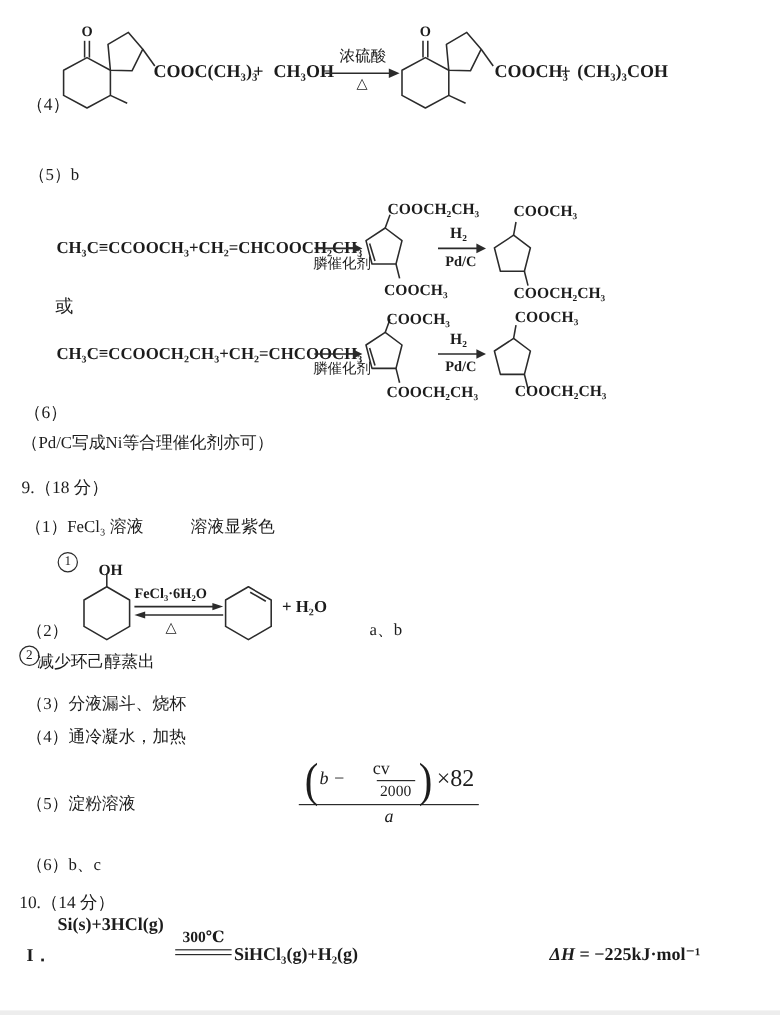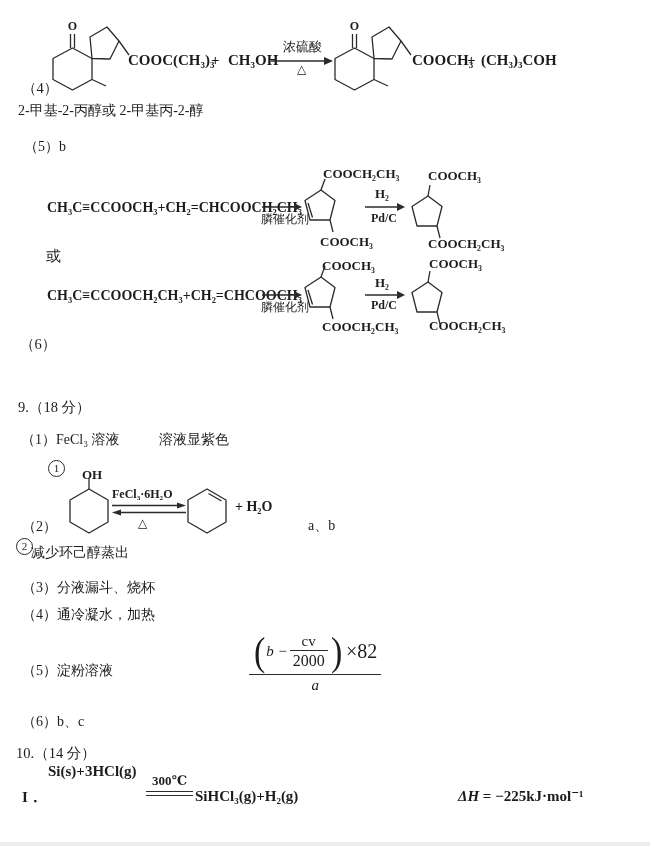--- a/index.html
+++ b/index.html
@@ -33,21 +33,21 @@
     border-bottom:1.4px solid var(--line); }
   .formula { position:absolute; display:flex; flex-direction:column; align-items:center;
     font-size:15px; }
   .fx-top { display:flex; align-items:center; padding:0 4px 3px 4px;
     border-bottom:1.4px solid var(--line); }
   .fx-bot { padding-top:2px; font-style:italic; }
   .paren { font-size:40px; font-weight:400; line-height:0.8; transform:scaleX(0.85); }
   .frac { display:inline-flex; flex-direction:column; align-items:center; margin:0 2px; }
   .frac .n { padding:0 4px; line-height:1.1; }
   .frac .d { border-top:1.3px solid var(--line); padding:0 3px; line-height:1.25;
-    font-size:16px; }
+    font-size:13px;margin-left:24px; }
   .times { margin-left:3px; font-size:20px; }
   .bottom-strip { position:absolute; left:0; bottom:0; width:650px; height:4px;
     background:#ededed; }
 </style>
 </head>
 <body>
 
 <div id="page">
 
   <svg style="left:48px; top:14px;" width="115" height="82" viewBox="0 0 115 82">
@@ -74,21 +74,20 @@
     <line class="bond" x1="26.5" y1="20" x2="26.5" y2="34"></line>
     <text class="atom" x="24.5" y="16" text-anchor="middle">O</text>
     <polygon class="bond" points="44,44.5 42,23 59,13 71,27 62,45"></polygon>
     <line class="bond" x1="71" y1="27" x2="81" y2="41"></line>
     <line class="bond" x1="44" y1="65.5" x2="58" y2="72"></line>
   </svg>
   <span class="t chem" style="left:412px; top:52px;">COOCH₃</span>
   <span class="t chem" style="left:467px; top:52px;">+</span>
   <span class="t chem" style="left:481px; top:52px;">(CH₃)₃COH</span>
   <span class="t cn-lg" style="left:22px; top:80px;">（4）</span>
-  <span class="t cn" style="left:18px; top:103px;">2-甲基-2-丙醇或 2-甲基丙-2-醇</span>
   <span class="t cn" style="left:24px; top:139px;">（5）b</span>
 
   <span class="t chem14" style="left:47px; top:200px;">CH₃C≡CCOOCH₃+CH₂=CHCOOCH₂CH₃</span>
   <svg style="left:262px; top:201px;" width="40" height="12" viewBox="0 0 40 12">
     <line class="bond" x1="0" y1="6" x2="33" y2="6"></line>
     <polygon class="bond-fill" points="32,2 40,6 32,10"></polygon>
   </svg>
   <span class="t cn sm12" style="left:261px; top:213px;">膦催化剂</span>
   <svg style="left:297px; top:176px;" width="44" height="60" viewBox="0 0 44 60">
     <polygon class="bond" points="24,14 38,24.5 33,44 13,44 8,24.5"></polygon>
@@ -136,20 +135,21 @@
   <span class="t lbl12" style="left:371px; top:299px;">Pd/C</span>
   <svg style="left:404px; top:268px;" width="44" height="60" viewBox="0 0 44 60">
     <polygon class="bond" points="24,14 38,24.5 33,44 13,44 8,24.5"></polygon>
     <line class="bond" x1="24" y1="14" x2="26" y2="3"></line>
     <line class="bond" x1="33" y1="44" x2="36" y2="56"></line>
   </svg>
   <span class="t lbl13" style="left:429px; top:257px;">COOCH₃</span>
   <span class="t lbl13" style="left:429px; top:319px;">COOCH₂CH₃</span>
 
   <span class="t cn-lg" style="left:20px; top:336px;">（6）</span>
+  <span class="t cn" style="left:18px; top:362px;">（Pd/C写成Ni等合理催化剂亦可）</span>
 
   <span class="t cn-lg" style="left:18px; top:399px;">9.（18 分）</span>
   <span class="t cn" style="left:21px; top:432px;">（1）FeCl₃ 溶液</span>
   <span class="t cn" style="left:159px; top:432px;">溶液显紫色</span>
 
   <span class="circ" style="left:48px; top:460px;">1</span>
   <span class="t lbl13" style="left:82px; top:468px;">OH</span>
   <svg style="left:68px; top:476px;" width="42" height="60" viewBox="0 0 42 60">
     <line class="bond" x1="21" y1="2" x2="21" y2="13"></line>
     <polygon class="bond" points="21,13 40,24 40,46 21,57 2,46 2,24"></polygon>

